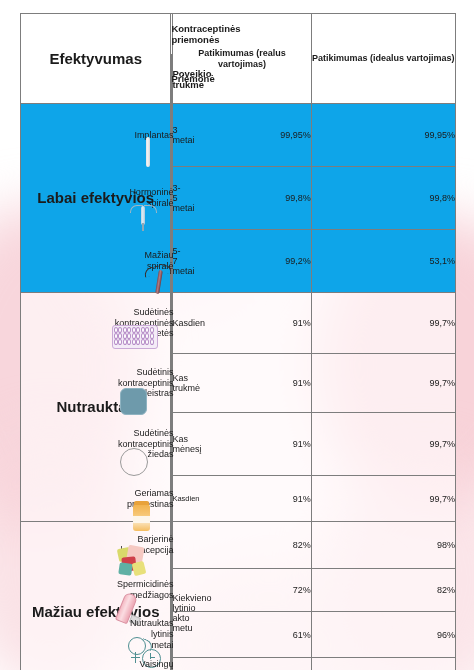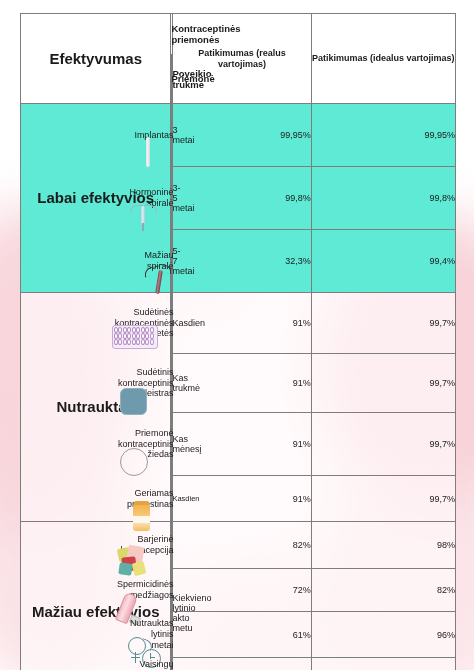--- a/index.html
+++ b/index.html
@@ -41,21 +41,21 @@
          min-height:100%;gap:3px;}
   .mlabel{text-align:right;font-size:9px;line-height:1.2;color:#1b1b1b;}
   .ic{flex:0 0 auto;width:34px;height:34px;position:relative;}
 
   td.dur{text-align:center;font-size:9px;}
   td.dur.small{font-size:7.5px;}
   td.pct{text-align:right;font-size:9px;}
 
   
   .tint{background:rgba(255,248,249,.72);}
-  .white{background:#5eead4;}
+  .white{background:#0ea5e9;}
 
   
   
   .ic-implant .rod{position:absolute;left:15px;top:2px;width:4px;height:30px;
         background:linear-gradient(90deg,#dfe3e6,#f2f4f5 45%,#cfd5d9);border-radius:2px;}
   
   .ic-iud-h .stem{position:absolute;left:15px;top:8px;width:4px;height:19px;
         background:linear-gradient(90deg,#b9d2e2,#dfecf4 45%,#a9c6da);border-radius:2px;}
   .ic-iud-h .tip{position:absolute;left:16px;top:25px;width:2px;height:8px;background:#8fa8b6;}
   .ic-iud-h .armL,.ic-iud-h .armR{position:absolute;top:7px;width:12px;height:7px;
@@ -172,22 +172,22 @@
           <td class="pct white">99,8%</td>
         </tr>
         <tr>
           <td class="method white" style="height: 62px;">
             <span class="mwrap">
               <span><span class="ic ic-iud-c"><i class="armL"></i><i class="armR"></i><i class="stem"></i></span></span>
               <span class="mlabel">Mažiau spiralė</span>
             </span>
           </td>
           <td class="dur white">5-7 metai</td>
-          <td class="pct white">32,3%</td>
-          <td class="pct white">99,4%</td>
+          <td class="pct white">99,2%</td>
+          <td class="pct white">53,1%</td>
         </tr>
         <tr>
           <td class="sect tint" rowspan="4">Nutrauktas</td>
           <td class="method tint" style="height: 60px;">
             <span class="mwrap">
               <span><span class="ic ic-pills"><i class="pack"></i><span class="grid">
                     <i></i>
                     <i></i>
                     <i></i>
                     <i></i>
@@ -230,21 +230,21 @@
             </span>
           </td>
           <td class="dur tint">Kas trukmė</td>
           <td class="pct tint">91%</td>
           <td class="pct tint">99,7%</td>
         </tr>
         <tr>
           <td class="method tint" style="height: 62px;">
             <span class="mwrap">
               <span><span class="ic ic-ring"><i class="circ"></i></span></span>
-              <span class="mlabel">Priemonė kontraceptinis žiedas</span>
+              <span class="mlabel">Sudėtinės kontraceptinis žiedas</span>
             </span>
           </td>
           <td class="dur tint">Kas mėnesį</td>
           <td class="pct tint">91%</td>
           <td class="pct tint">99,7%</td>
         </tr>
         <tr>
           <td class="method tint" style="height: 45px;">
             <span class="mwrap">
               <span><span class="ic ic-bottle"><i class="cap"></i><i class="body"></i><i class="lbl"></i></span></span>

